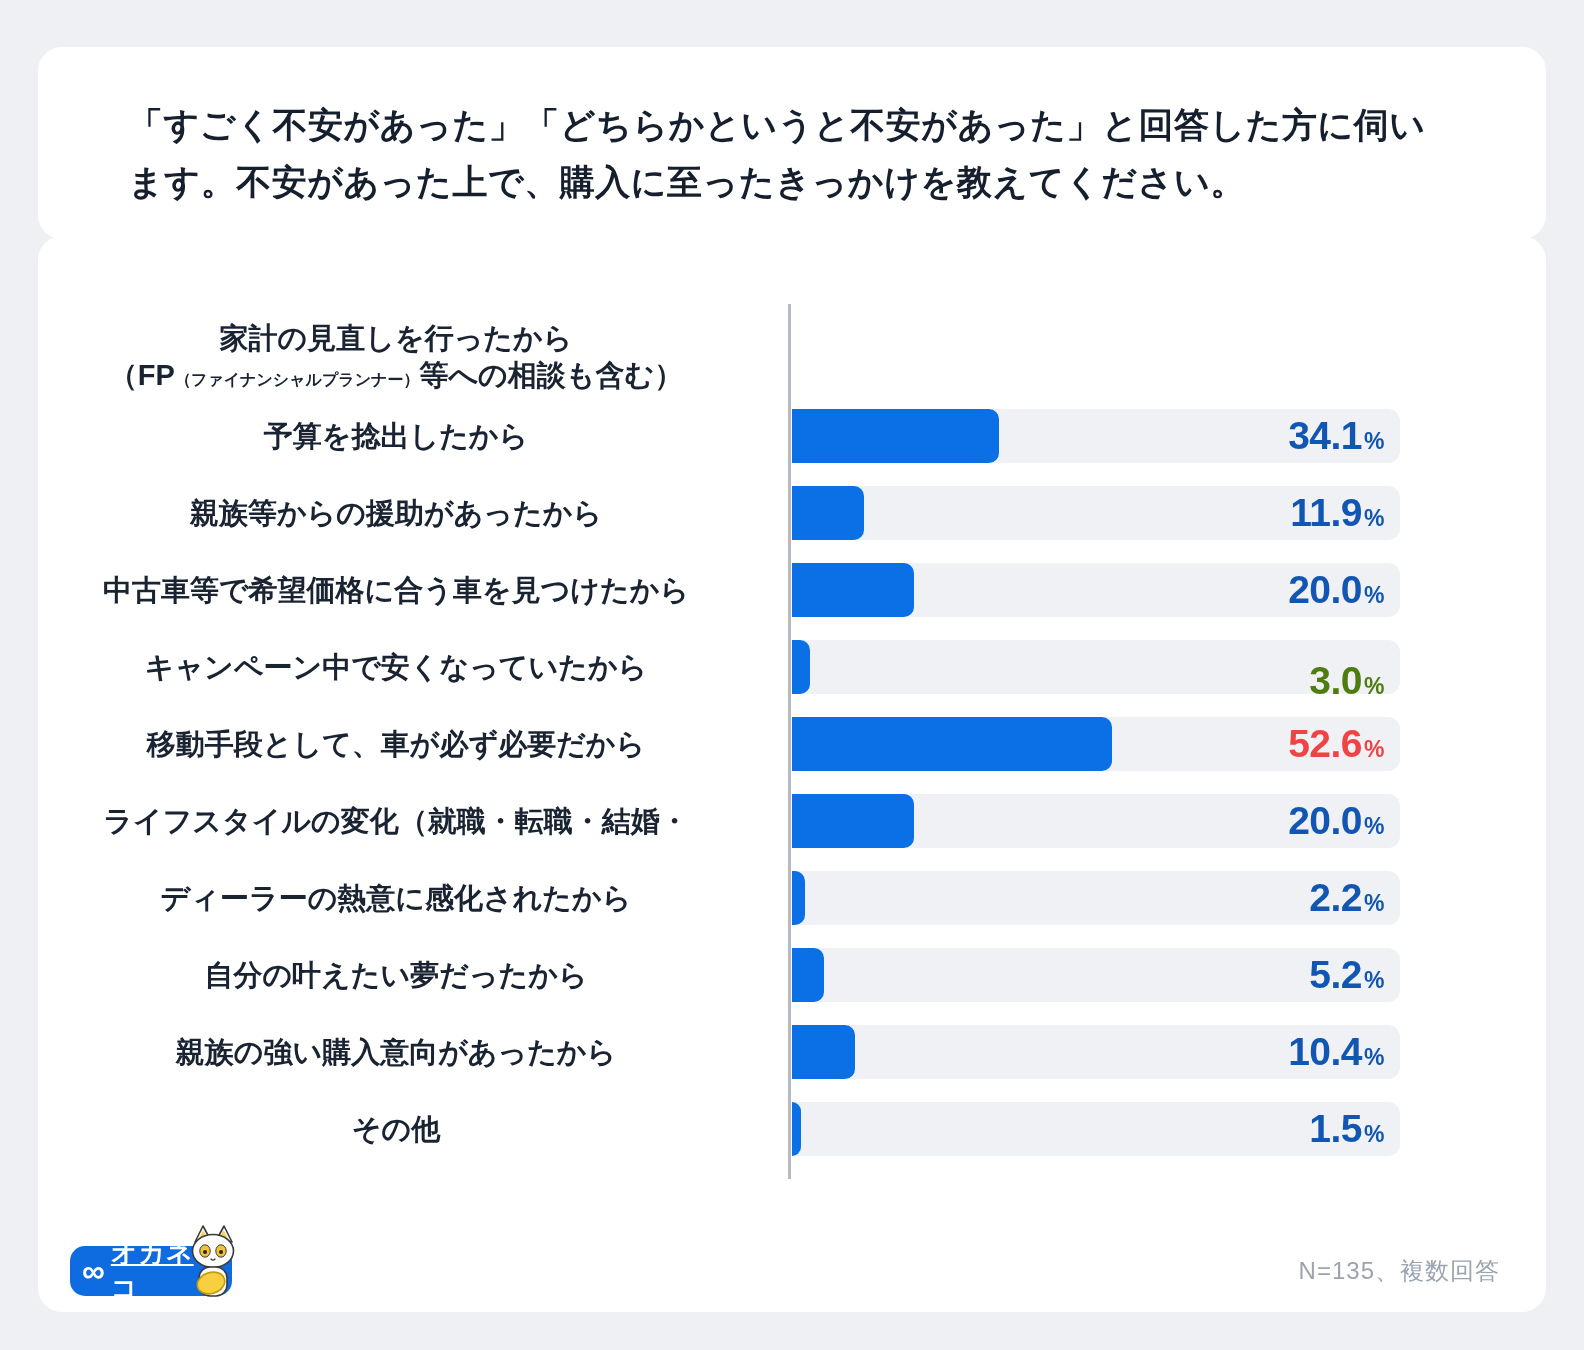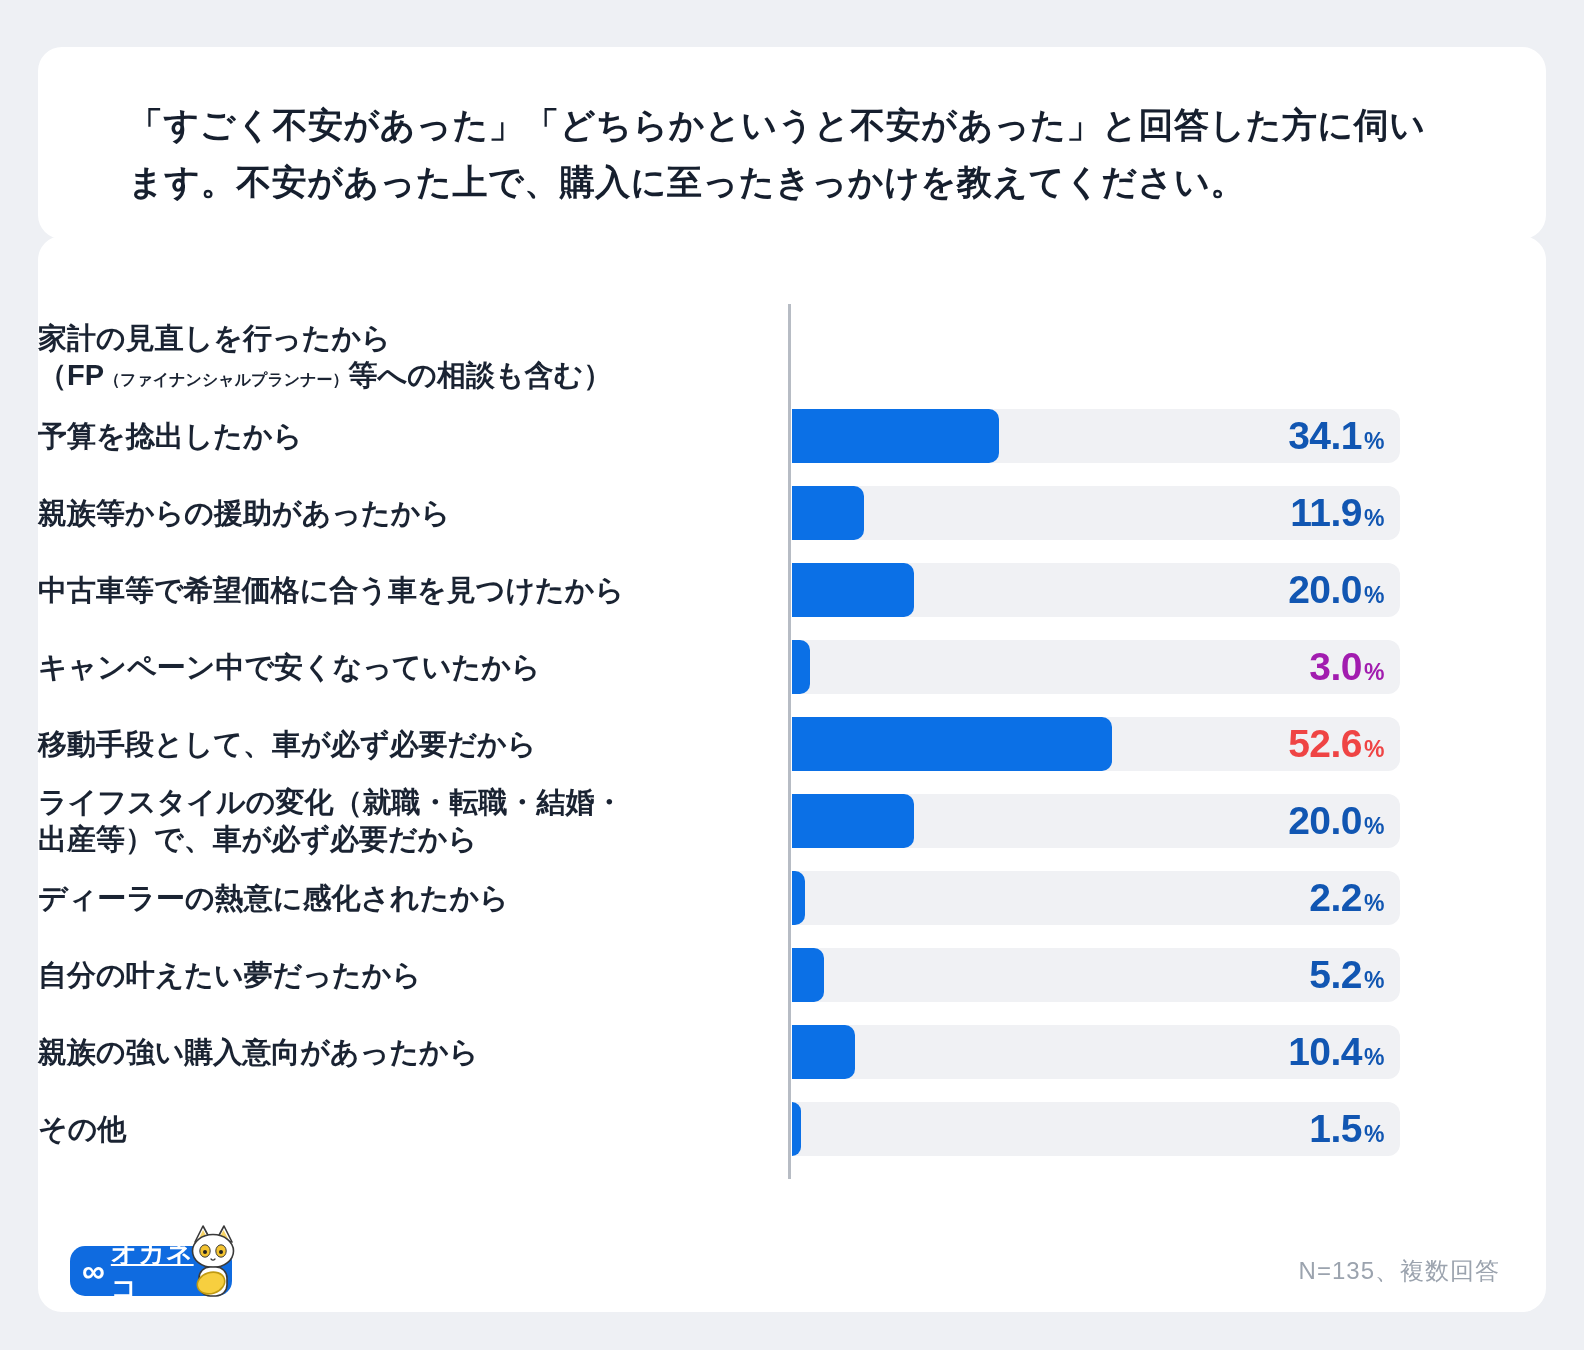--- a/index.html
+++ b/index.html
@@ -32,21 +32,21 @@
     position:absolute;left:750px;top:-28px;bottom:-23px;
     width:3px;background:#b7bcc4;
   }
   .row{
     display:flex;align-items:center;
     height:54px;margin-bottom:23px;
   }
   .row:last-child{margin-bottom:0;}
   .bar-label{
     width:751px;box-sizing:border-box;padding-right:35px;
-    text-align:left;
+    text-align:center;
     font-size:29px;font-weight:700;color:#1a2332;
     line-height:37px;
   }
   .bar-label .seg-small{font-size:16px;font-weight:600;}
   .trackwrap{
     position:relative;flex:1;height:54px;margin-left:3px;
   }
   .track{
     position:absolute;top:0;left:0;right:0;bottom:0;
     background:#f0f1f4;border-radius:0 12px 12px 0;
@@ -142,37 +142,36 @@
               <div class="value" style="color: rgb(17, 86, 178);"><span>20.0</span><span class="pct">%</span></div>
             </div>
           </div>
           <div class="row">
             <div class="bar-label">
               <div><span>キャンペーン中で安くなっていたから</span></div>
             </div>
             <div class="trackwrap">
               <div class="track" style="background: rgb(240, 241, 244);"></div>
               <div class="fill" style="width: 3%; background: rgb(11, 112, 230);"></div>
-              <div class="value" style="color: #a21caf;"><span>3.0</span><span class="pct">%</span></div>
+              <div class="value" style="color: #4d7c0f; margin-top: 14px;"><span>3.0</span><span class="pct">%</span></div>
             </div>
           </div>
           <div class="row">
             <div class="bar-label">
               <div><span>移動手段として、車が必ず必要だから</span></div>
             </div>
             <div class="trackwrap">
               <div class="track" style="background: rgb(240, 241, 244);"></div>
               <div class="fill" style="width: 52.6%; background: rgb(11, 112, 230);"></div>
               <div class="value" style="color: #ef4444;"><span>52.6</span><span class="pct">%</span></div>
             </div>
           </div>
           <div class="row">
             <div class="bar-label">
               <div><span>ライフスタイルの変化（就職・転職・結婚・</span></div>
-              <div><span>出産等）で、車が必ず必要だから</span></div>
             </div>
             <div class="trackwrap">
               <div class="track" style="background: rgb(240, 241, 244);"></div>
               <div class="fill" style="width: 20%; background: rgb(11, 112, 230);"></div>
               <div class="value" style="color: rgb(17, 86, 178);"><span>20.0</span><span class="pct">%</span></div>
             </div>
           </div>
           <div class="row">
             <div class="bar-label">
               <div><span>ディーラーの熱意に感化されたから</span></div>

